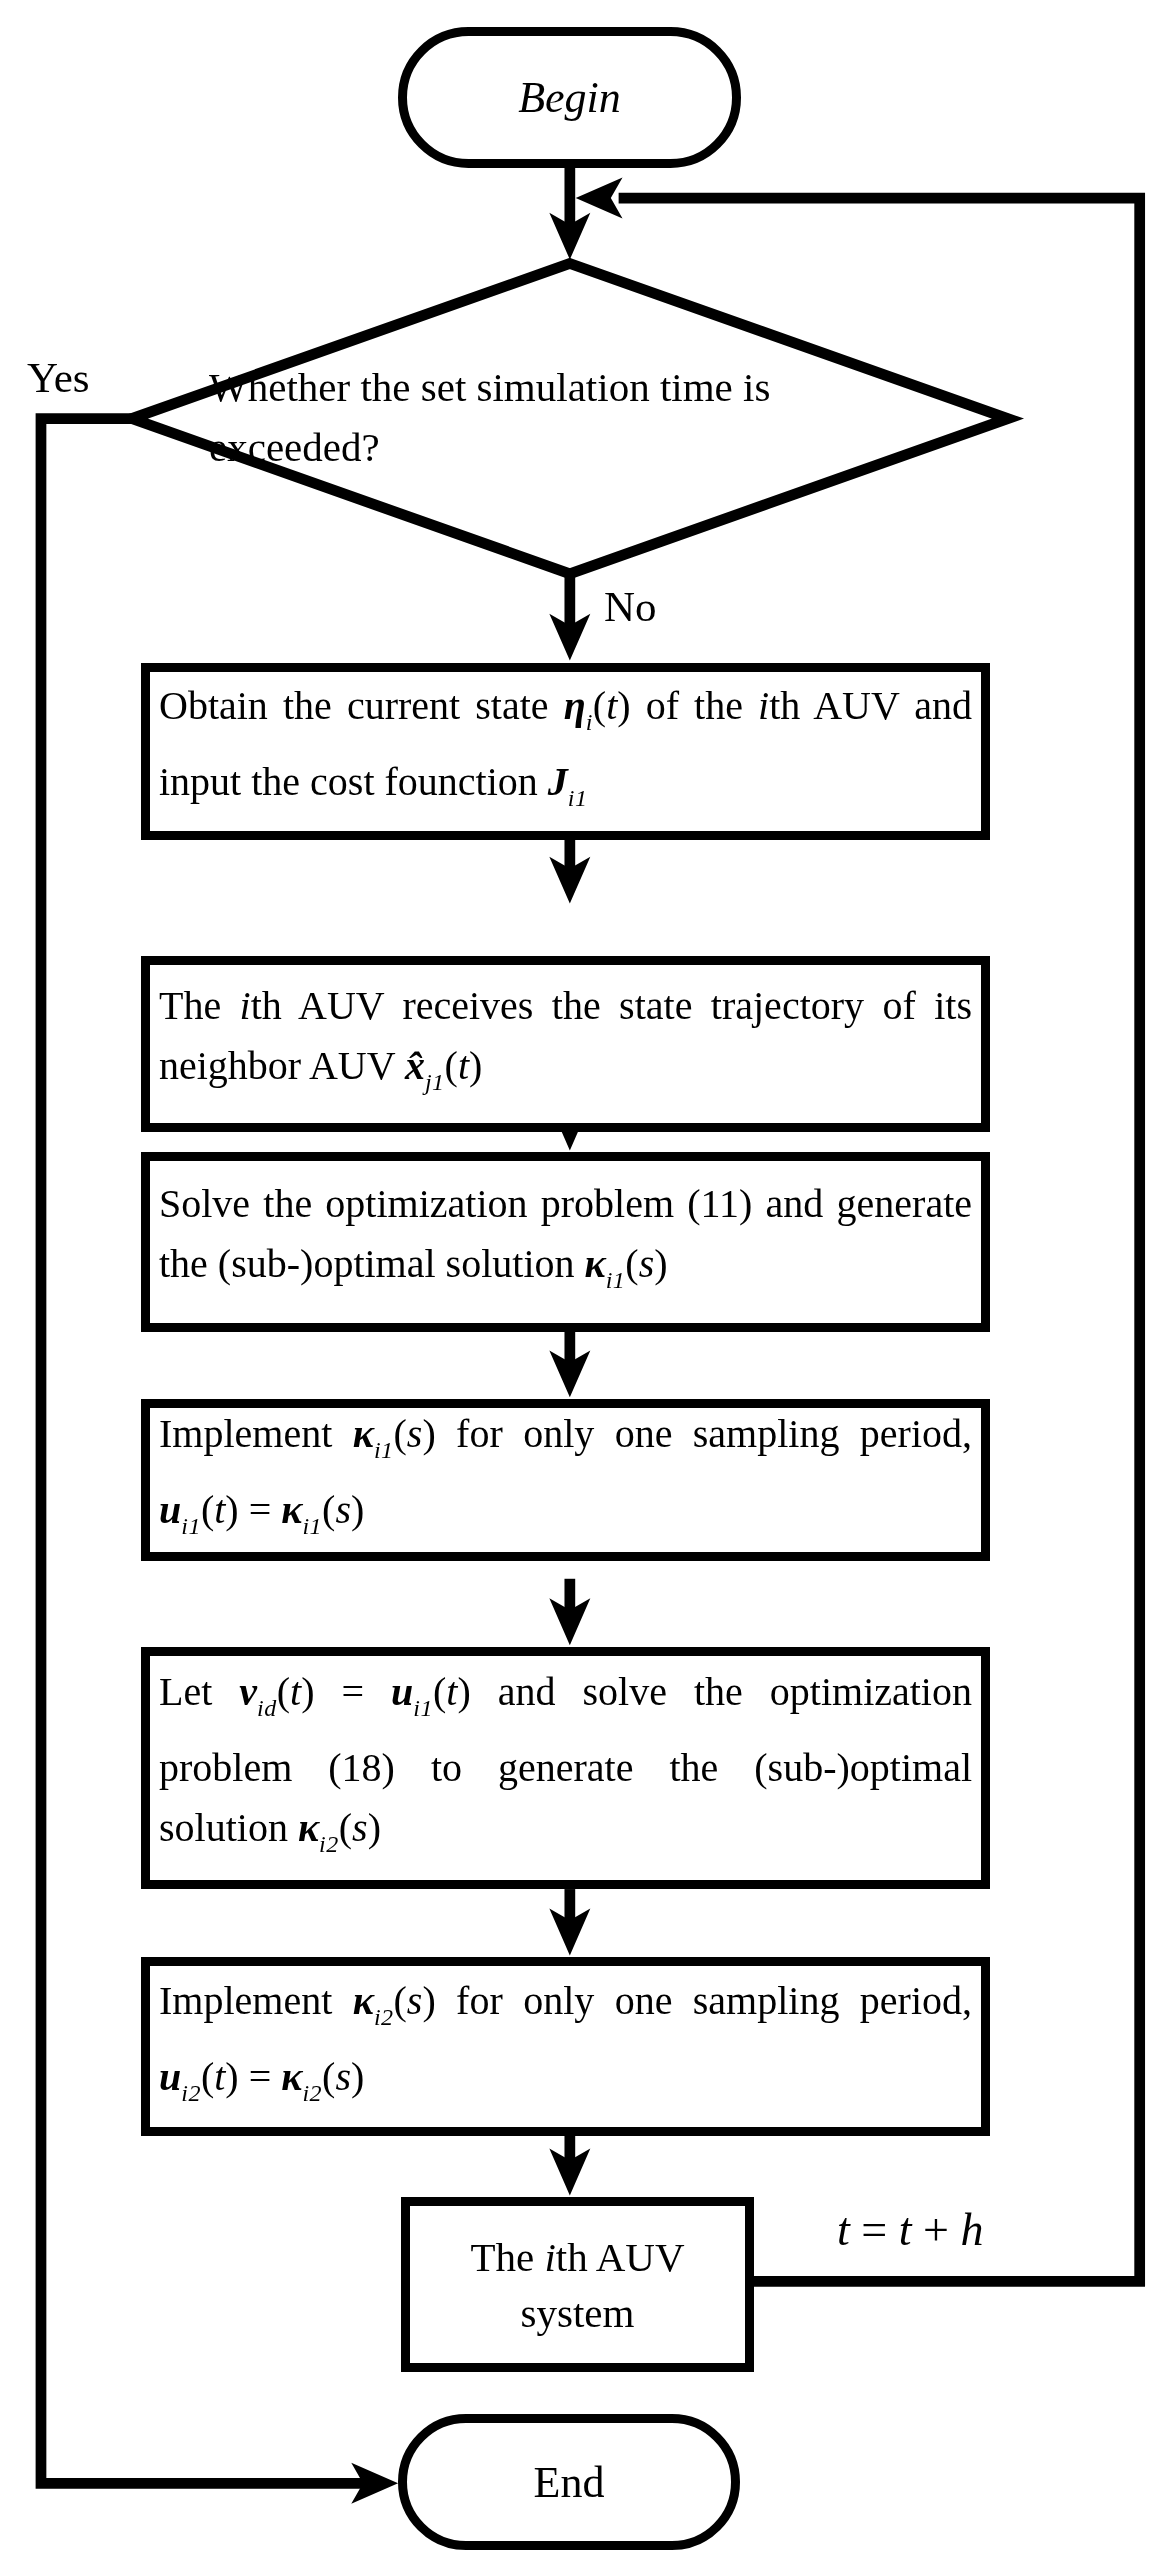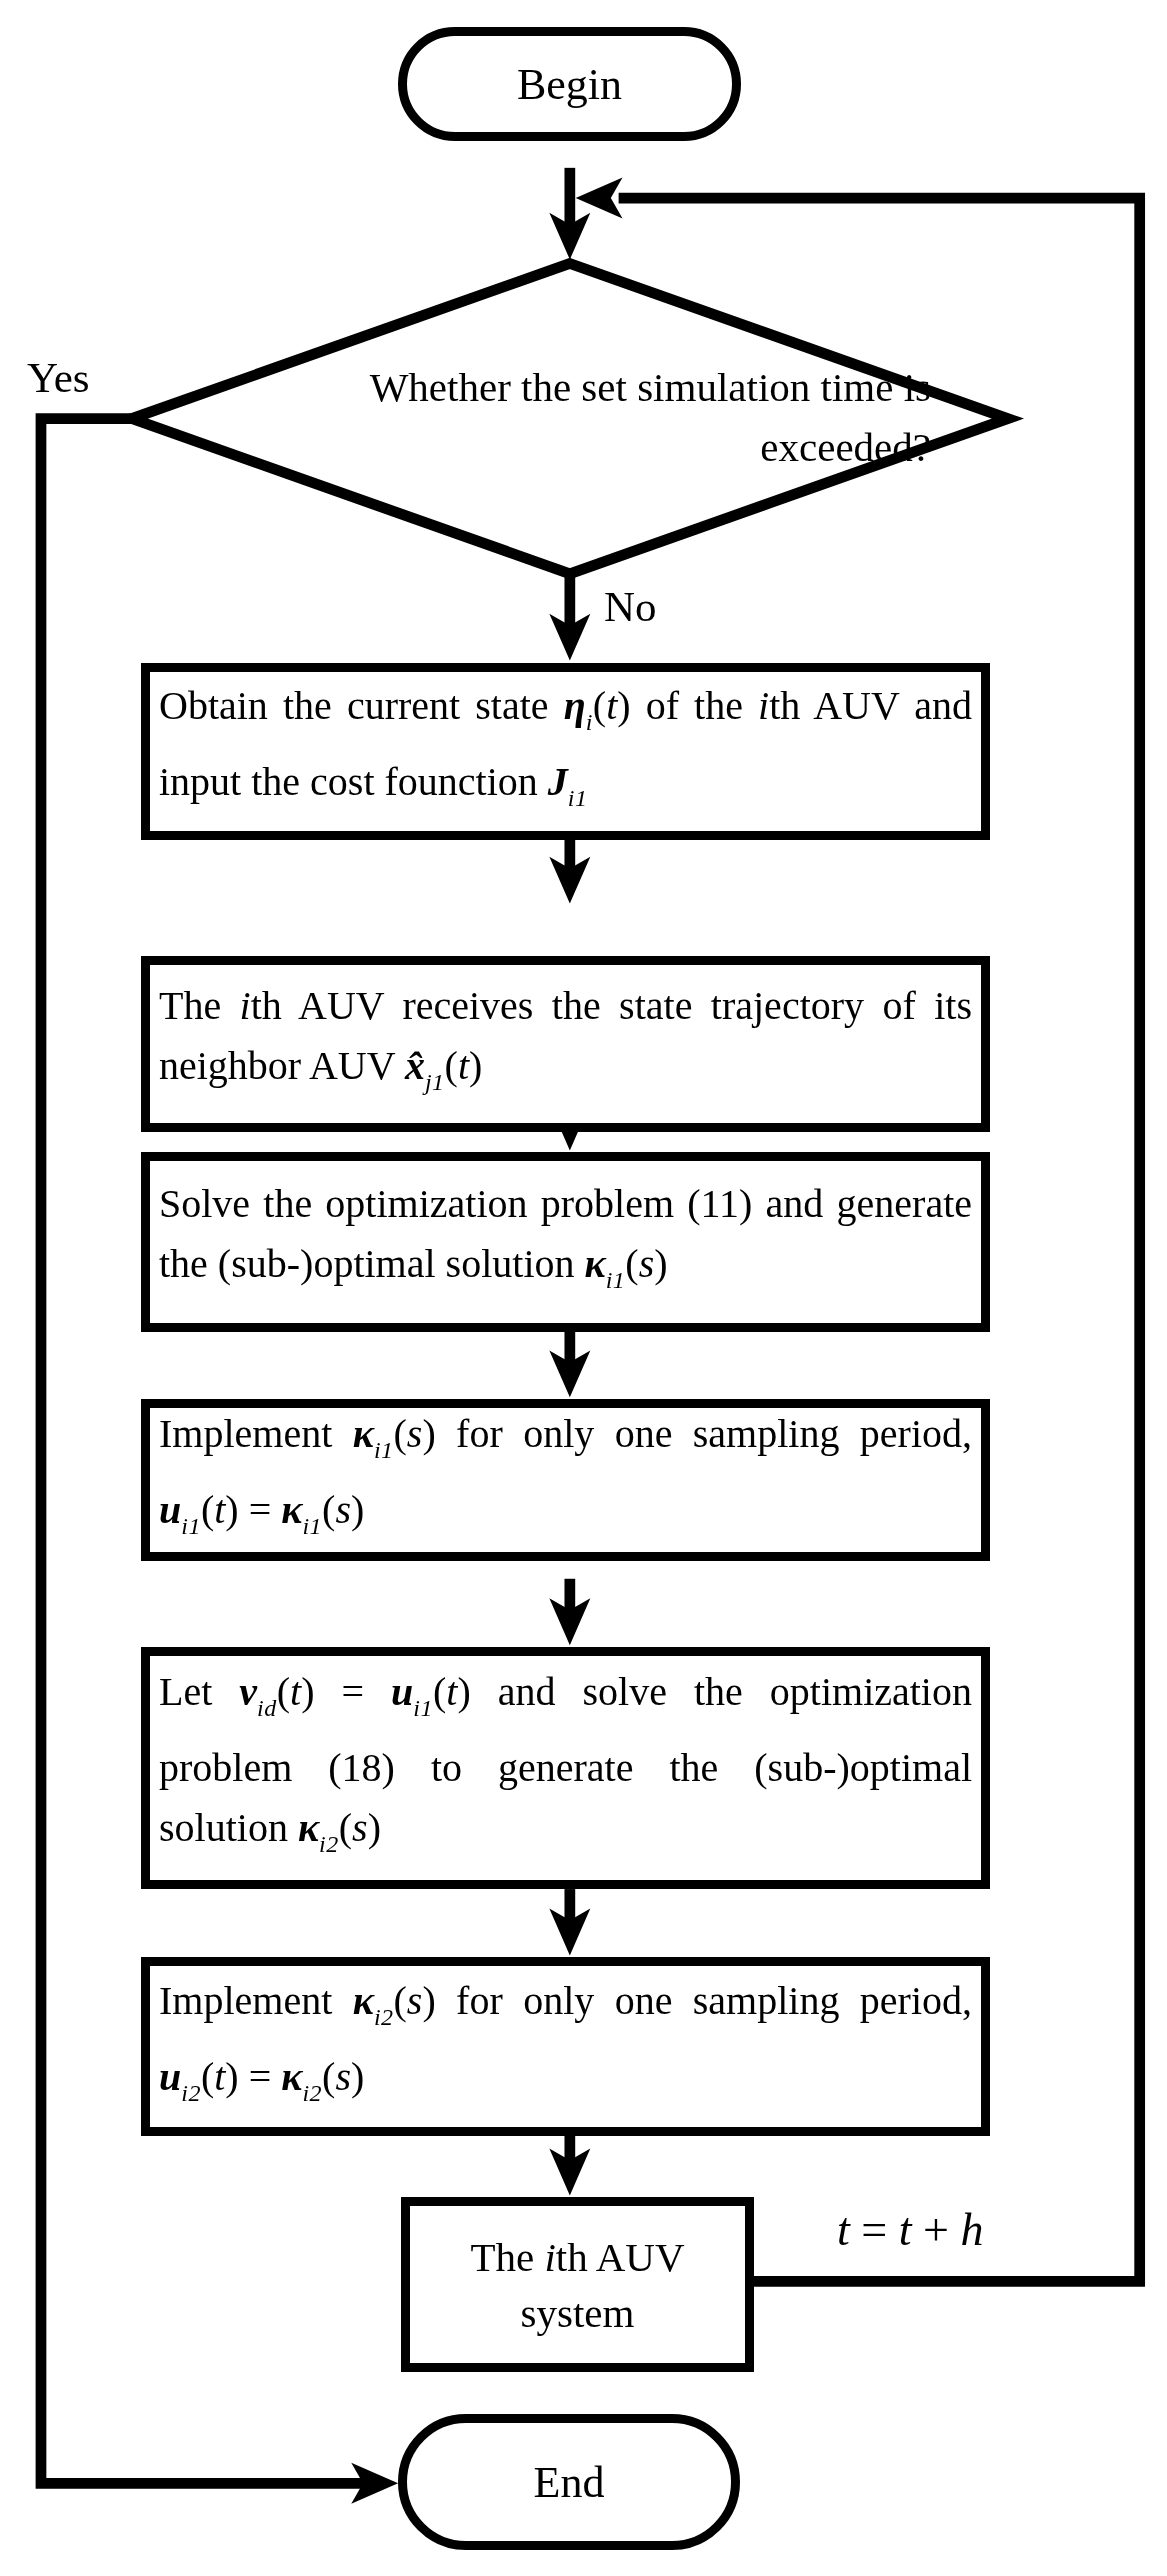--- a/index.html
+++ b/index.html
@@ -12,41 +12,41 @@
   .cline { stroke:#000; stroke-width:11; fill:none; stroke-linejoin:miter; }
   .ahead { fill:#000; stroke:none; }
   .dshape { fill:#ffffff; stroke:#000; stroke-width:11; }
 
   .node {
     position:absolute; box-sizing:border-box;
     border:9.8px solid #000; background:#ffffff;
     display:flex; align-items:center; justify-content:center;
   }
   .terminal { border-radius:83px; font-size:44px; }
-  #begin-node { left:398px; top:27px;  width:343px; height:114px; }
+  #begin-node { left:398px; top:27px;  width:343px; height:141px;font-style:italic; }
   #end-node   { left:398px; top:2414px; width:342px; height:136px; }
 
   .process { left:141px; width:849px; align-items:center; }
   .process .txt {
     width:100%; padding:0 9px; font-size:40px; line-height:60px;
     text-align:justify; text-justify:inter-word;
   }
   #box1 { top:663px;  height:177px; }
   #box2 { top:956px;  height:176px; }
   #box3 { top:1152px; height:180px; }
   #box4 { top:1399px; height:162px; }
   #box5 { top:1647px; height:242px; }
   #box6 { top:1957px; height:179px; }
 
   #auv-box { left:401px; top:2197px; width:353px; height:175px;align-items:center; }
   #auv-box .txt { width:100%; text-align:center; font-size:41px; line-height:56px; }
 
   .diamond-label {
     position:absolute; left:209px; top:357px; width:722px;
-    text-align:right; font-size:41px; line-height:60px;
+    text-align:left; font-size:41px; line-height:60px;
   }
   .edge-label { position:absolute; font-size:43px; line-height:1; white-space:nowrap; }
   #yes-label { left:27px;  top:356px; }
   #no-label  { left:604px; top:585px;text-align:right; }
   #update-label { left:837px; top:2170px; font-size:46px;margin-top:37px; }
 
   .sg-p  { font-style:normal; }
   .sg-i  { font-style:italic; }
   .sg-bi { font-style:italic; font-weight:bold; }
   .sg-sub{ font-style:italic; font-size:0.6em; vertical-align:-0.45em; letter-spacing:0.02em; }

